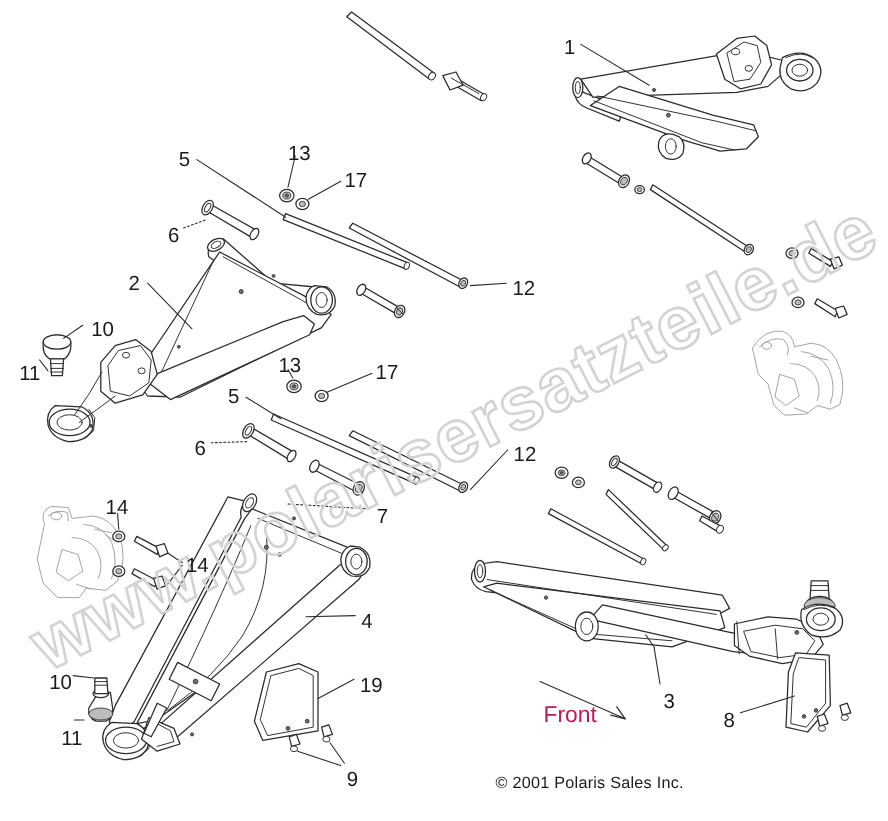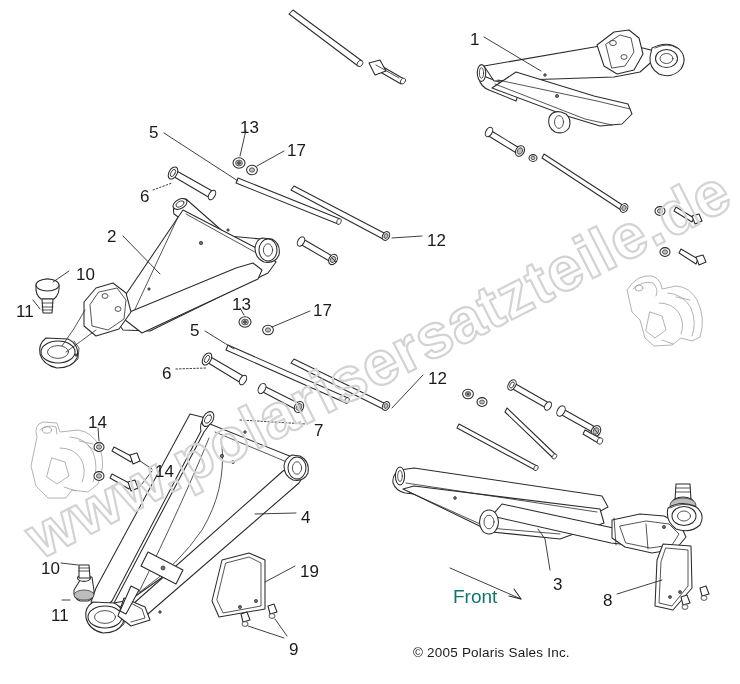--- a/index.html
+++ b/index.html
@@ -41,21 +41,21 @@
     font-size:17px;
     color:#1a1a1a;
     line-height:1;
     white-space:nowrap;
     user-select:none;
   }
   .front-label{
     position:absolute;
     font-family:"Liberation Sans", sans-serif;
     font-size:19px;
-    color:#0f766e;
+    color:#be185d;
     white-space:nowrap;
   }
   .copyright{
     position:absolute;
     font-family:"Liberation Sans", sans-serif;
     font-size:13.5px;
     color:#1a1a1a;
     white-space:nowrap;
     letter-spacing:0.2px;
   }
@@ -473,15 +473,15 @@
   <div class="callout" style="left:240px;top:119px;">13</div>
   <div class="callout" style="left:232px;top:296px;">13</div>
   <div class="callout" style="left:88px;top:414px;">14</div>
   <div class="callout" style="left:155px;top:463px;">14</div>
   <div class="callout" style="left:300px;top:563px;">19</div>
   <div class="callout" style="left:287px;top:142px;">17</div>
   <div class="callout" style="left:313px;top:302px;">17</div>
 
   <div class="front-label" style="left:453px;top:586px;">Front</div>
 
-  <div class="copyright" style="left:413px;top:645px;">© 2005 Polaris Sales Inc.</div>
+  <div class="copyright" style="left:413px;top:645px;">© 2001 Polaris Sales Inc.</div>
 
 </div>
 
 </body></html>

